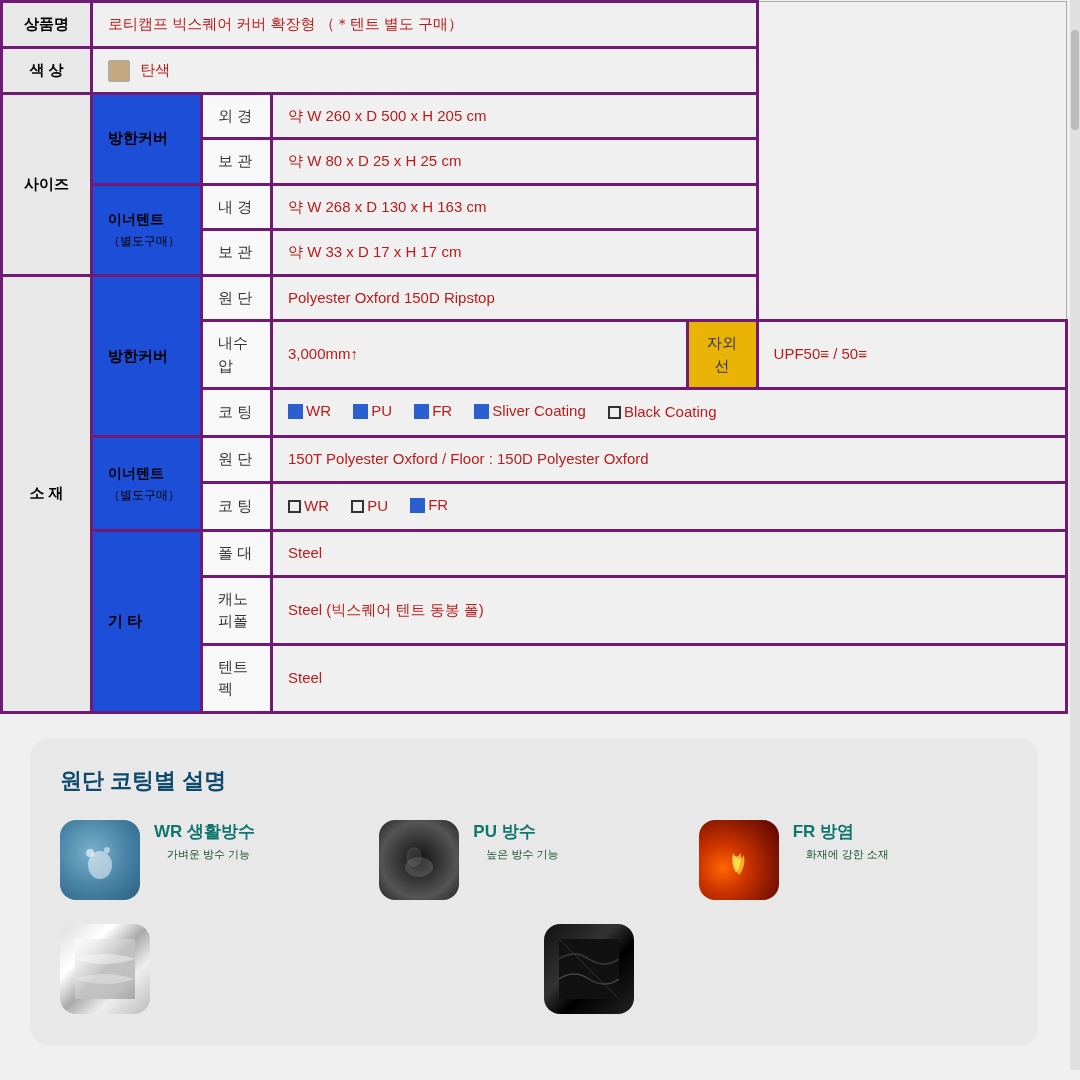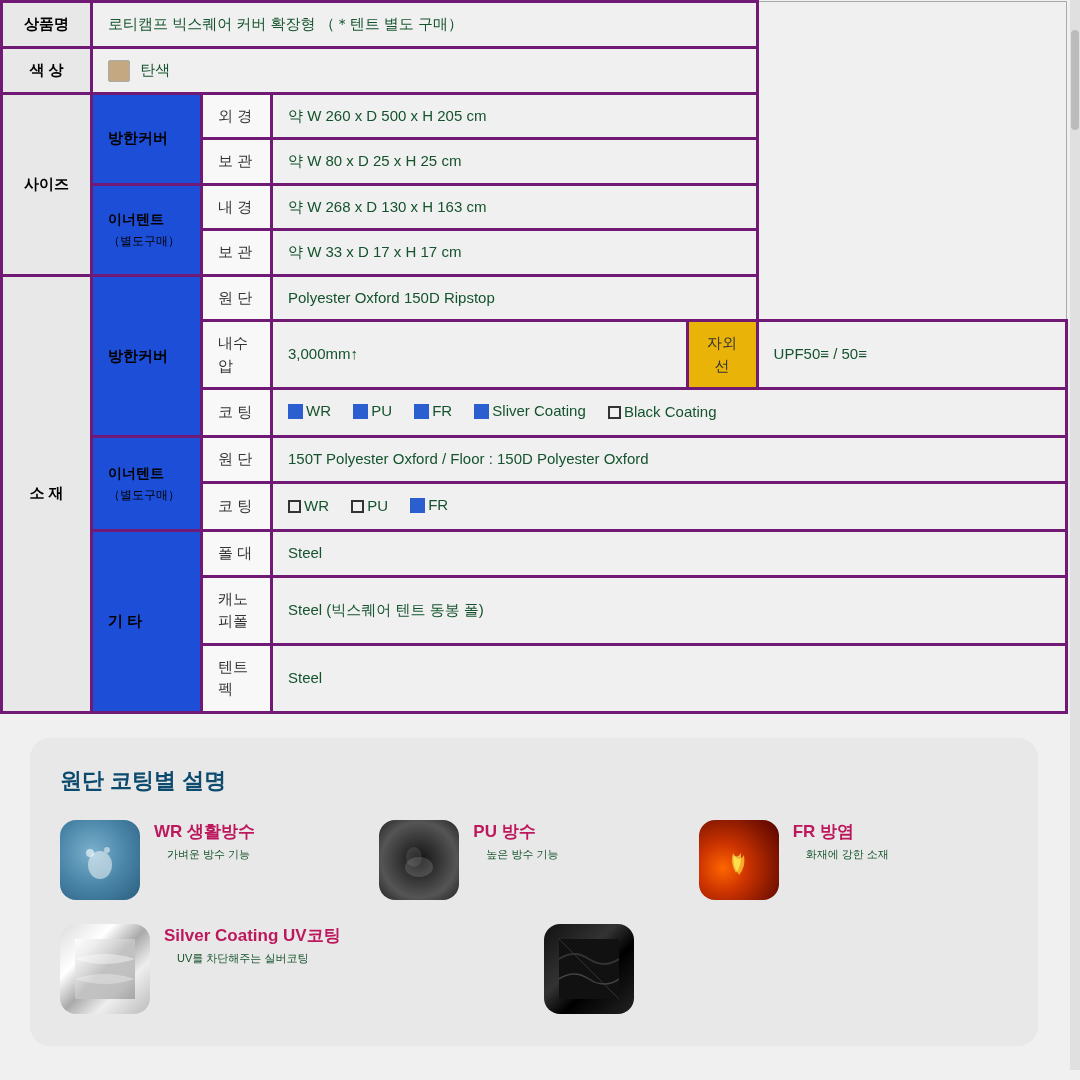--- a/index.html
+++ b/index.html
@@ -39,21 +39,21 @@
       width: 110px;
     }
 
     .col-label {
       background: #f8f8f8;
       width: 70px;
       color: #333;
     }
 
     .col-value {
-      color: #14532d;
+      color: #b91c1c;
     }
 
     .color-swatch {
       display: inline-block;
       width: 22px;
       height: 22px;
       background: #c4a882;
       border: 1px solid #aaa;
       vertical-align: middle;
       margin-right: 6px;
@@ -142,21 +142,21 @@
     }
 
     .coating-img.black {
       background: linear-gradient(135deg, #111 0%, #333 40%, #000 60%, #222 100%);
     }
 
     
     .coating-text-title {
       font-size: 17px;
       font-weight: bold;
-      color: #be185d;
+      color: #0f766e;
       margin-bottom: 4px;
     }
 
     .coating-text-desc {
       font-size: 11px;
       color: #14532d;
       margin-left: 13px;
     }
 
     .coating-row-2 {
@@ -354,24 +354,20 @@
                   <stop offset="0%" stop-color="#ffffff" stop-opacity="0.9"></stop>
                   <stop offset="50%" stop-color="#cccccc" stop-opacity="0.7"></stop>
                   <stop offset="100%" stop-color="#999999" stop-opacity="0.8"></stop>
                 </linearGradient>
               </defs>
               <rect width="60" height="60" fill="url(#sg)"></rect>
               <path d="M0 20 Q30 10 60 20 Q30 30 0 20Z" fill="rgba(255,255,255,0.4)"></path>
               <path d="M0 40 Q30 30 60 40 Q30 50 0 40Z" fill="rgba(255,255,255,0.3)"></path>
             </svg>
           </div>
-          <div>
-            <div class="coating-text-title" style="font-size:17px;">Silver Coating UV코팅</div>
-            <div class="coating-text-desc">UV를 차단해주는 실버코팅</div>
-          </div>
         </div>
 
         <div class="uv-coating-card">
           <div class="coating-img black" style="width:90px; height:90px;">
             <svg width="60" height="60" viewBox="0 0 60 60">
               <rect width="60" height="60" fill="#111"></rect>
               <path d="M0 0 L60 60" stroke="#333" stroke-width="1"></path>
               <path d="M0 20 Q15 10 30 20 Q45 30 60 20" stroke="#333" stroke-width="2" fill="none"></path>
               <path d="M0 40 Q15 30 30 40 Q45 50 60 40" stroke="#444" stroke-width="1.5" fill="none"></path>
             </svg>

